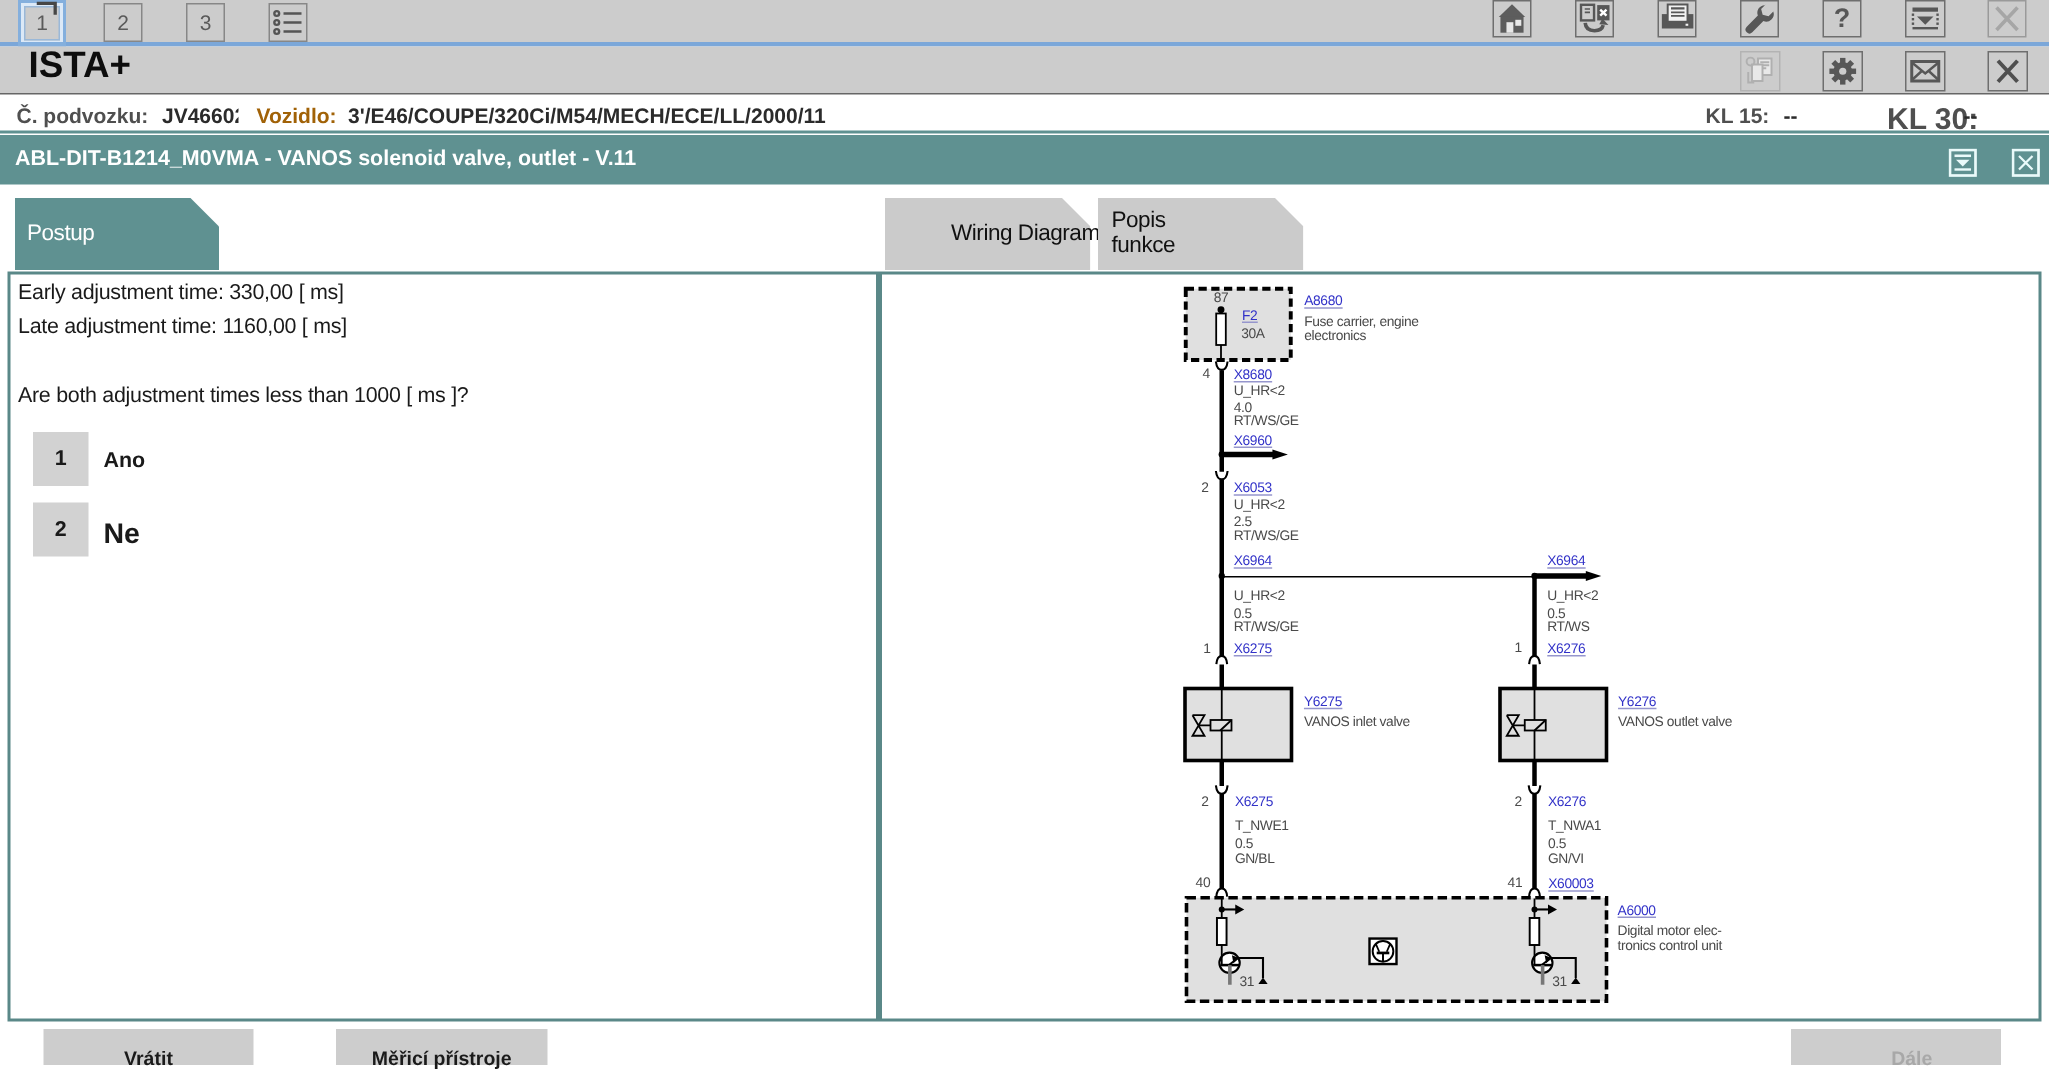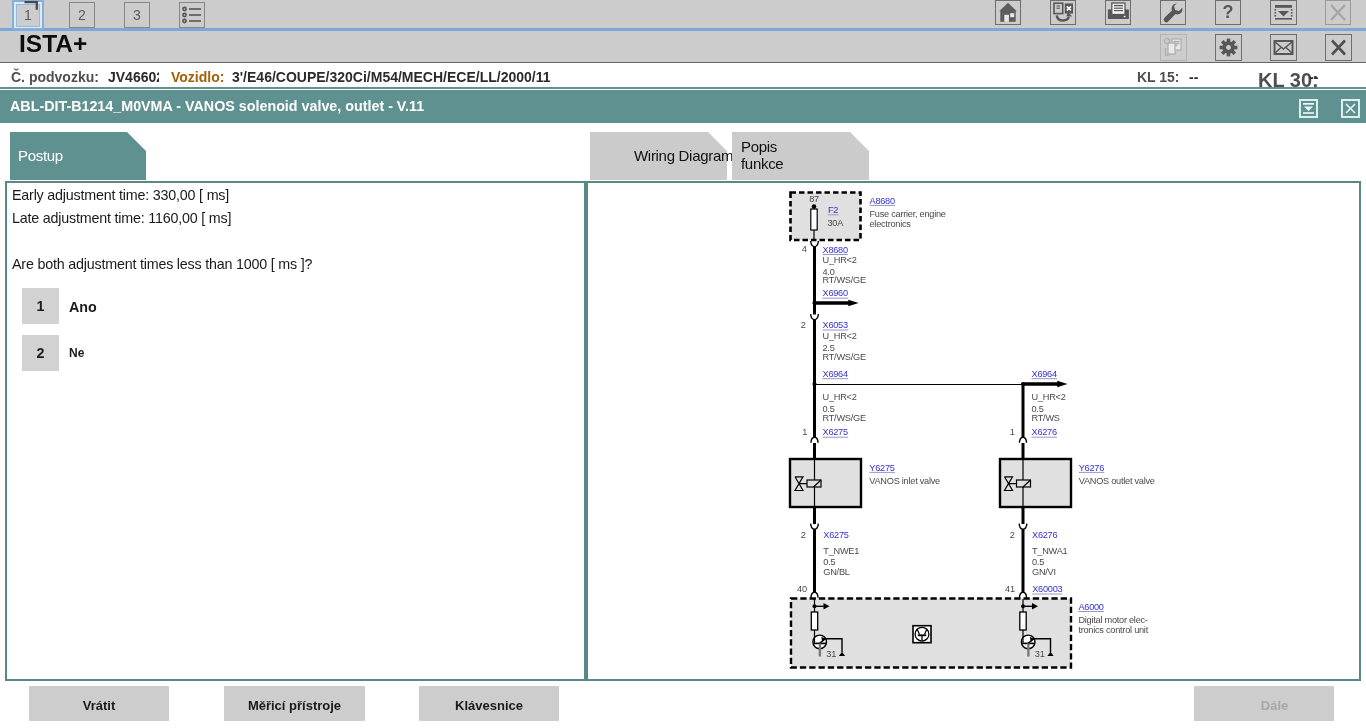--- a/index.html
+++ b/index.html
@@ -13,21 +13,21 @@
 #infobar { left:0; top:62px; width:1366px; height:25px; background:#fff; border-top:1px solid #666; }
 #tealline1 { left:0; top:87px; width:1366px; height:2px; background:#5f9191; }
 #titlebar { left:0; top:90px; width:1366px; height:33px; background:#5f9191; }
 .tabnum { top:2px; width:26px; height:26px; border:1px solid #878787; color:#5a5a5a; font-size:14px; text-align:center; line-height:24px; background:#cccccc; }
 .icbox { width:26px; height:25px; border:1px solid #6e6e6e; background:#cccccc; }
 .icbox2 { width:27px; height:27px; border:1px solid #6e6e6e; background:#cccccc; }
 .bold { font-weight:bold; }
 
 #lpanel { left:5px; top:181px; width:581px; height:500px; border:2px solid #5a8888; background:#fff; }
 #rpanel { left:586px; top:181px; width:775px; height:500px; border:2px solid #5a8888; background:#fff; }
-.btn { background:#cdcdcd; font-size:13px; font-weight:bold; color:#1a1a1a; text-align:center; line-height:40px; height:35px; }
+.btn { background:#cdcdcd; font-size:13px; font-weight:bold; color:#1a1a1a; text-align:center; line-height:40px; height:24px; }
 .qbtn { width:37px; height:36px; background:#d2d2d2; font-size:14.3px; font-weight:bold; color:#1a1a1a; text-align:center; line-height:36px; }
 .ltext { font-size:14.3px; letter-spacing:-0.2px; color:#1a1a1a; white-space:pre; }
 .tab { top:132px; height:48px; font-size:15px; }
 </style>
 </head>
 <body>
 <div id="page">
   <div class="abs" id="toolbar"></div>
   <div class="abs" id="blueline"></div>
 
@@ -177,21 +177,21 @@
   <div class="abs" style="left:741px;top:138px;font-size:15px;letter-spacing:-0.3px;color:#111;line-height:17px;">Popis<br>funkce</div>
 
   <div class="abs" id="lpanel"></div>
   <div class="abs" id="rpanel"></div>
   <div class="abs ltext" style="left:12px;top:187px;">Early adjustment time: 330,00 [ ms]</div>
   <div class="abs ltext" style="left:12px;top:210px;">Late adjustment time: 1160,00 [ ms]</div>
   <div class="abs ltext" style="left:12px;top:256px;">Are both adjustment times less than 1000 [ ms ]?</div>
   <div class="abs qbtn" style="left:22px;top:288px;">1</div>
   <div class="abs bold" style="left:69px;top:299px;font-size:14.3px;color:#1a1a1a;">Ano</div>
   <div class="abs qbtn" style="left:22px;top:335px;">2</div>
-  <div class="abs bold" style="left:69px;top:346px;font-size:12px;color:#1a1a1a;">Ne</div>
+  <div class="abs bold" style="left:69px;top:346px;font-size:19px;color:#1a1a1a;">Ne</div>
 
   <svg class="abs" style="left:586px;top:183px;" width="773" height="496" viewBox="586 183 773 496" font-family="Liberation Sans, sans-serif">
     <style>
       .g { fill:#4a4a4a; font-size:9.2px; letter-spacing:-0.25px; }
       .bn { fill:#3232c8; font-size:9.2px; letter-spacing:-0.25px; }
       .b { fill:#3232c8; font-size:9.2px; letter-spacing:-0.25px; }
       .ul { stroke:#9696cd; stroke-width:1; }
       .w { stroke:#000; stroke-width:3; }
       .t { stroke:#000; stroke-width:1.2; fill:none; }
       .ch { stroke:#000; stroke-width:1.4; fill:none; }
@@ -348,15 +348,14 @@
       <line class="ul" x1="1031.5" y1="437.2" x2="1057.1" y2="437.2"></line>
       <line class="ul" x1="869.3" y1="472.4" x2="894.9" y2="472.4"></line>
       <line class="ul" x1="1078.7" y1="472.4" x2="1104.3" y2="472.4"></line>
       <line class="ul" x1="1032.2" y1="594" x2="1062.5" y2="594"></line>
       <line class="ul" x1="1078.4" y1="611.5" x2="1104" y2="611.5"></line>
     </g>
   </svg>
 
   <div class="abs btn" style="left:29px;top:686px;width:140px;">Vrátit</div>
   <div class="abs btn" style="left:224px;top:686px;width:141px;">Měřicí přístroje</div>
-  <div class="abs btn" style="left:419px;top:686px;width:140px;">Klávesnice</div>
   <div class="abs btn" style="left:1194px;top:686px;width:140px;color:#a8a8a8;padding-left:21px;">Dále</div>
 </div>
 
 </body></html>

